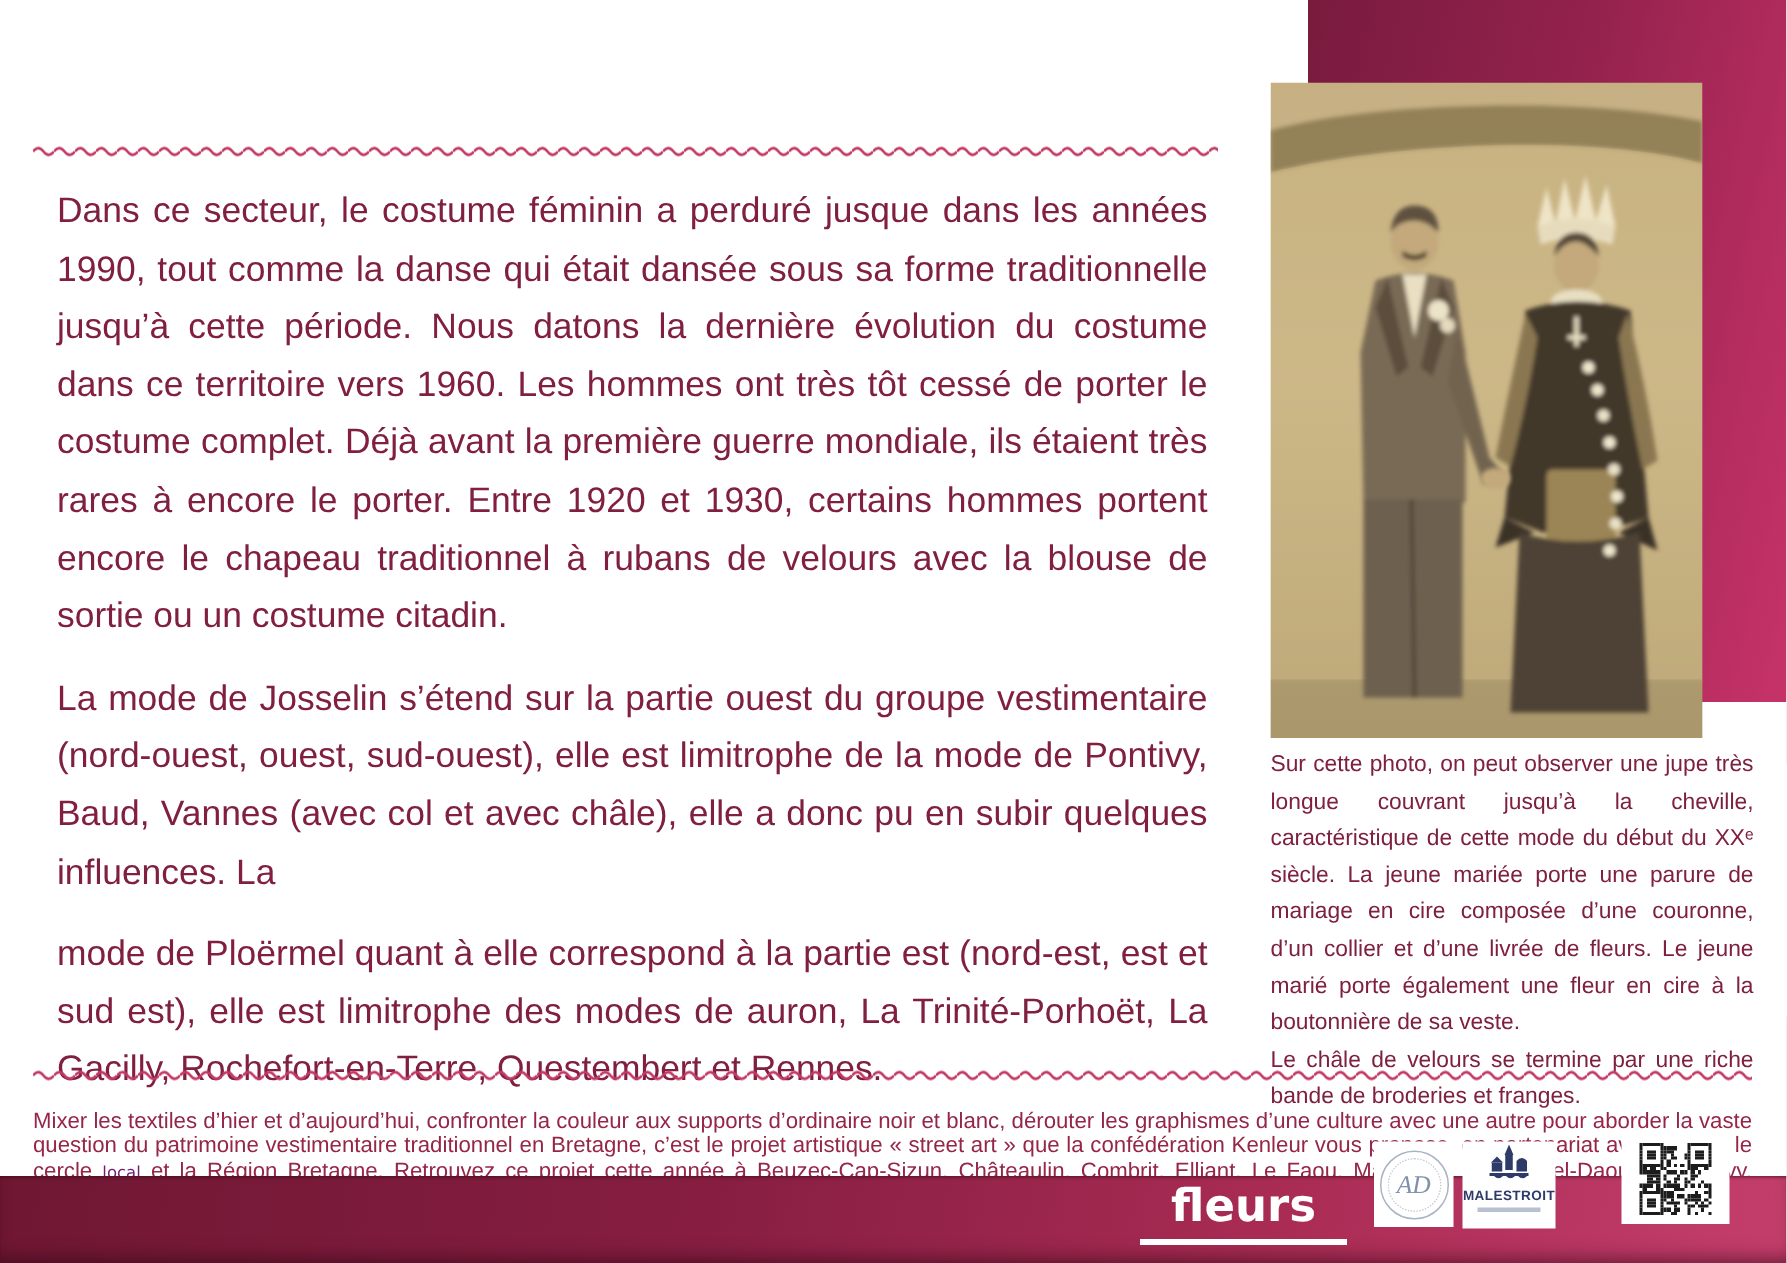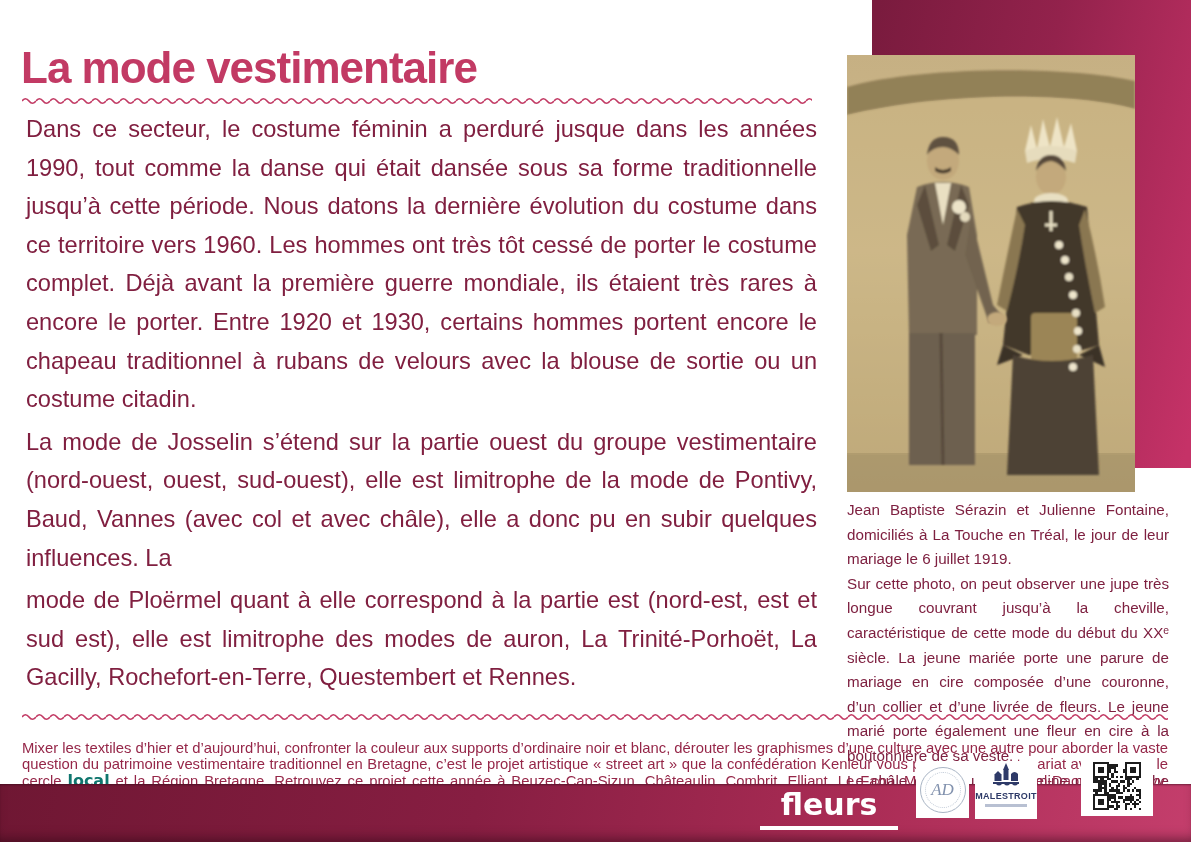--- a/index.html
+++ b/index.html
@@ -14,37 +14,37 @@
   .page-title{position:absolute;left:21px;top:46px;font-size:44px;font-weight:700;
     letter-spacing:-1px;color:#c23a64;line-height:1;}
 
   .wave{position:absolute;}
   .wave-title{left:22px;top:95px;}
   .wave-bottom{left:22px;top:711px;}
 
   
   .main-text{position:absolute;left:22px;top:106px;width:799px;
     font-size:23.6px;line-height:38.6px;color:#801f40;text-align:justify;}
-  .main-text p{margin:4px;}
+  .main-text p{margin:16px;}
 
   
   .photo{position:absolute;left:847px;top:55px;width:288px;height:437px;}
   .photo svg{display:block;width:100%;height:100%;}
 
   
   .caption{position:absolute;left:847px;top:498px;width:322px;
     font-size:15.2px;line-height:24.6px;color:#7e2040;text-align:justify;}
   .caption p{margin:0;}
 
   
   .kolaj-heading{position:absolute;left:22px;top:676px;font-size:31px;font-weight:700;
     letter-spacing:-0.5px;color:#c23a64;line-height:1;}
   .kolaj-text{position:absolute;left:22px;top:725px;width:1146px;
     font-size:14.8px;line-height:16.4px;color:#952648;text-align:justify;}
-  .kolaj-text .alt{font-family:"DejaVu Sans",sans-serif;font-weight:700;color:#0f766e;font-size:16px;}
+  .kolaj-text .alt{font-family:"DejaVu Sans",sans-serif;font-weight:400;color:#701a75;font-size:11px;}
 
   
   .footer{position:absolute;left:0;top:784px;width:1191px;height:58px;
     background:linear-gradient(100deg,#6f1733 0%,#871e42 40%,#aa2c55 72%,#c43e6c 100%);
     box-shadow:inset 0 -9px 12px -6px rgba(40,5,18,.55), inset 0 2px 2px -1px rgba(40,5,18,.5);}
   .footer-line{position:absolute;left:55px;top:792px;font-size:17px;color:#ffffff;letter-spacing:.2px;}
   .footer-line .sep{color:#d2648b;padding:0 4px;}
 
   .kenleur-logo{position:absolute;left:760px;top:789px;width:138px;text-align:center;
     font-family:"DejaVu Sans",sans-serif;font-weight:700;font-size:30px;color:#ffffff;
@@ -73,21 +73,20 @@
   <div class="corner-block"></div>
 
   <svg width="0" height="0" style="position:absolute">
     <defs>
       <pattern id="wavep" width="14" height="12" patternUnits="userSpaceOnUse">
         <path d="M0 6 Q3.5 1.5 7 6 T14 6" fill="none" stroke="#c23a64" stroke-width="1.7"></path>
       </pattern>
     </defs>
   </svg>
 
-  <div class="page-title">La mode vestimentaire</div>
   <svg class="wave wave-title" width="790" height="12">
     <rect width="790" height="12" fill="url(#wavep)"></rect>
   </svg>
 
   <div class="main-text">
     <p>Dans ce secteur, le costume féminin a perduré jusque dans les années 1990, tout comme la danse qui était dansée sous sa forme traditionnelle jusqu’à cette période. Nous datons la dernière évolution du costume dans ce territoire vers 1960. Les hommes ont très tôt cessé de porter le costume complet. Déjà avant la première guerre mondiale, ils étaient très rares à encore le porter. Entre 1920 et 1930, certains hommes portent encore le chapeau traditionnel à rubans de velours avec la blouse de sortie ou un costume citadin.</p>
     <p>La mode de Josselin s’étend sur la partie ouest du groupe vestimentaire (nord-ouest, ouest, sud-ouest), elle est limitrophe de la mode de Pontivy, Baud, Vannes (avec col et avec châle), elle a donc pu en subir quelques influences. La</p>
     <p>mode de Ploërmel quant à elle correspond à la partie est (nord-est, est et sud est), elle est limitrophe des modes de auron, La Trinité-Porhoët, La Gacilly, Rochefort-en-Terre, Questembert et Rennes.</p>
   </div>
 
@@ -144,21 +143,20 @@
         <circle cx="229" cy="258" r="4" fill="#e9e0c5"></circle>
           <circle cx="231" cy="276" r="4" fill="#efe6cc"></circle>
         <circle cx="230" cy="294" r="4" fill="#e9e0c5"></circle>
           <circle cx="226" cy="312" r="4" fill="#efe6cc"></circle>
       </g>
       <ellipse cx="150" cy="264" rx="10" ry="7" fill="#c3a97c" filter="url(#soft)"></ellipse>
     </svg>
   </div>
 
   <div class="caption">
-    <p>Jean Baptiste Sérazin et Julienne Fontaine, domiciliés à La Touche en Tréal, le jour de leur mariage le 6 juillet 1919.</p>
     <p>Sur cette photo, on peut observer une jupe très longue couvrant jusqu’à la cheville, caractéristique de cette mode du début du XXᵉ siècle. La jeune mariée porte une parure de mariage en cire composée d’une couronne, d’un collier et d’une livrée de fleurs. Le jeune marié porte également une fleur en cire à la boutonnière de sa veste.</p>
     <p>Le châle de velours se termine par une riche bande de broderies et franges.</p>
   </div>
 
   <svg class="wave wave-bottom" width="1146" height="12">
     <rect width="1146" height="12" fill="url(#wavep)"></rect>
   </svg>
   <p class="kolaj-text"><span>Mixer les textiles d’hier et d’aujourd’hui, confronter la couleur aux supports d’ordinaire noir et blanc, dérouter les graphismes d’une culture avec une autre pour aborder la vaste question du patrimoine vestimentaire traditionnel en Bretagne, c’est le projet artistique « street art » que la confédération Kenleur vous propose, en partenariat avec la ville, le cercle </span><span class="alt">local</span><span> et la Région Bretagne. Retrouvez ce projet cette année à Beuzec-Cap-Sizun, Châteaulin, Combrit, Elliant, Le Faou, Malestroit, Plougastel-Daoulas, Pontivy, Pommerit-Le-Vicomte, Quimper, Rosnoën, </span><span class="alt">Rostrenen, Saint-Nicolas-Du-Pelem.</span></p>
 
   <div class="footer"></div>

